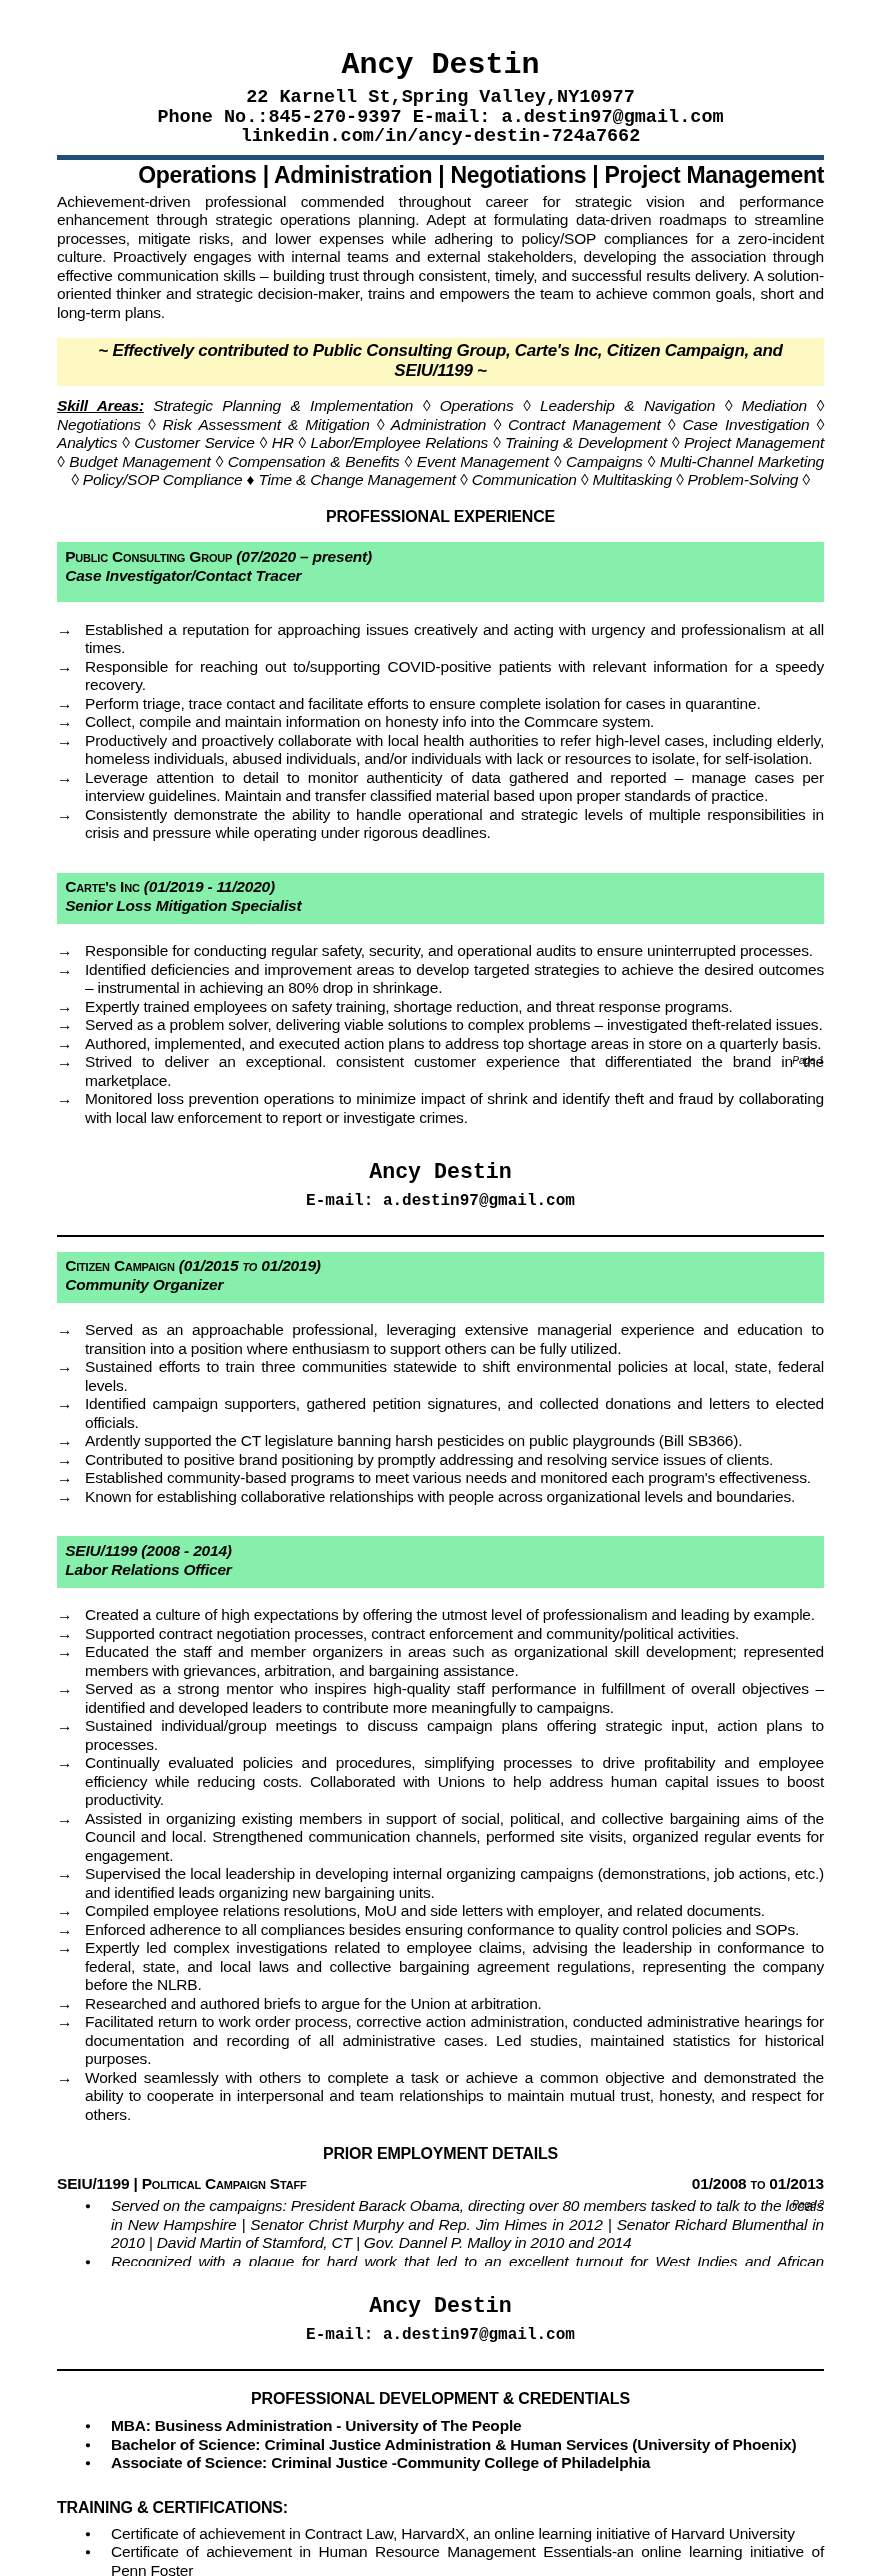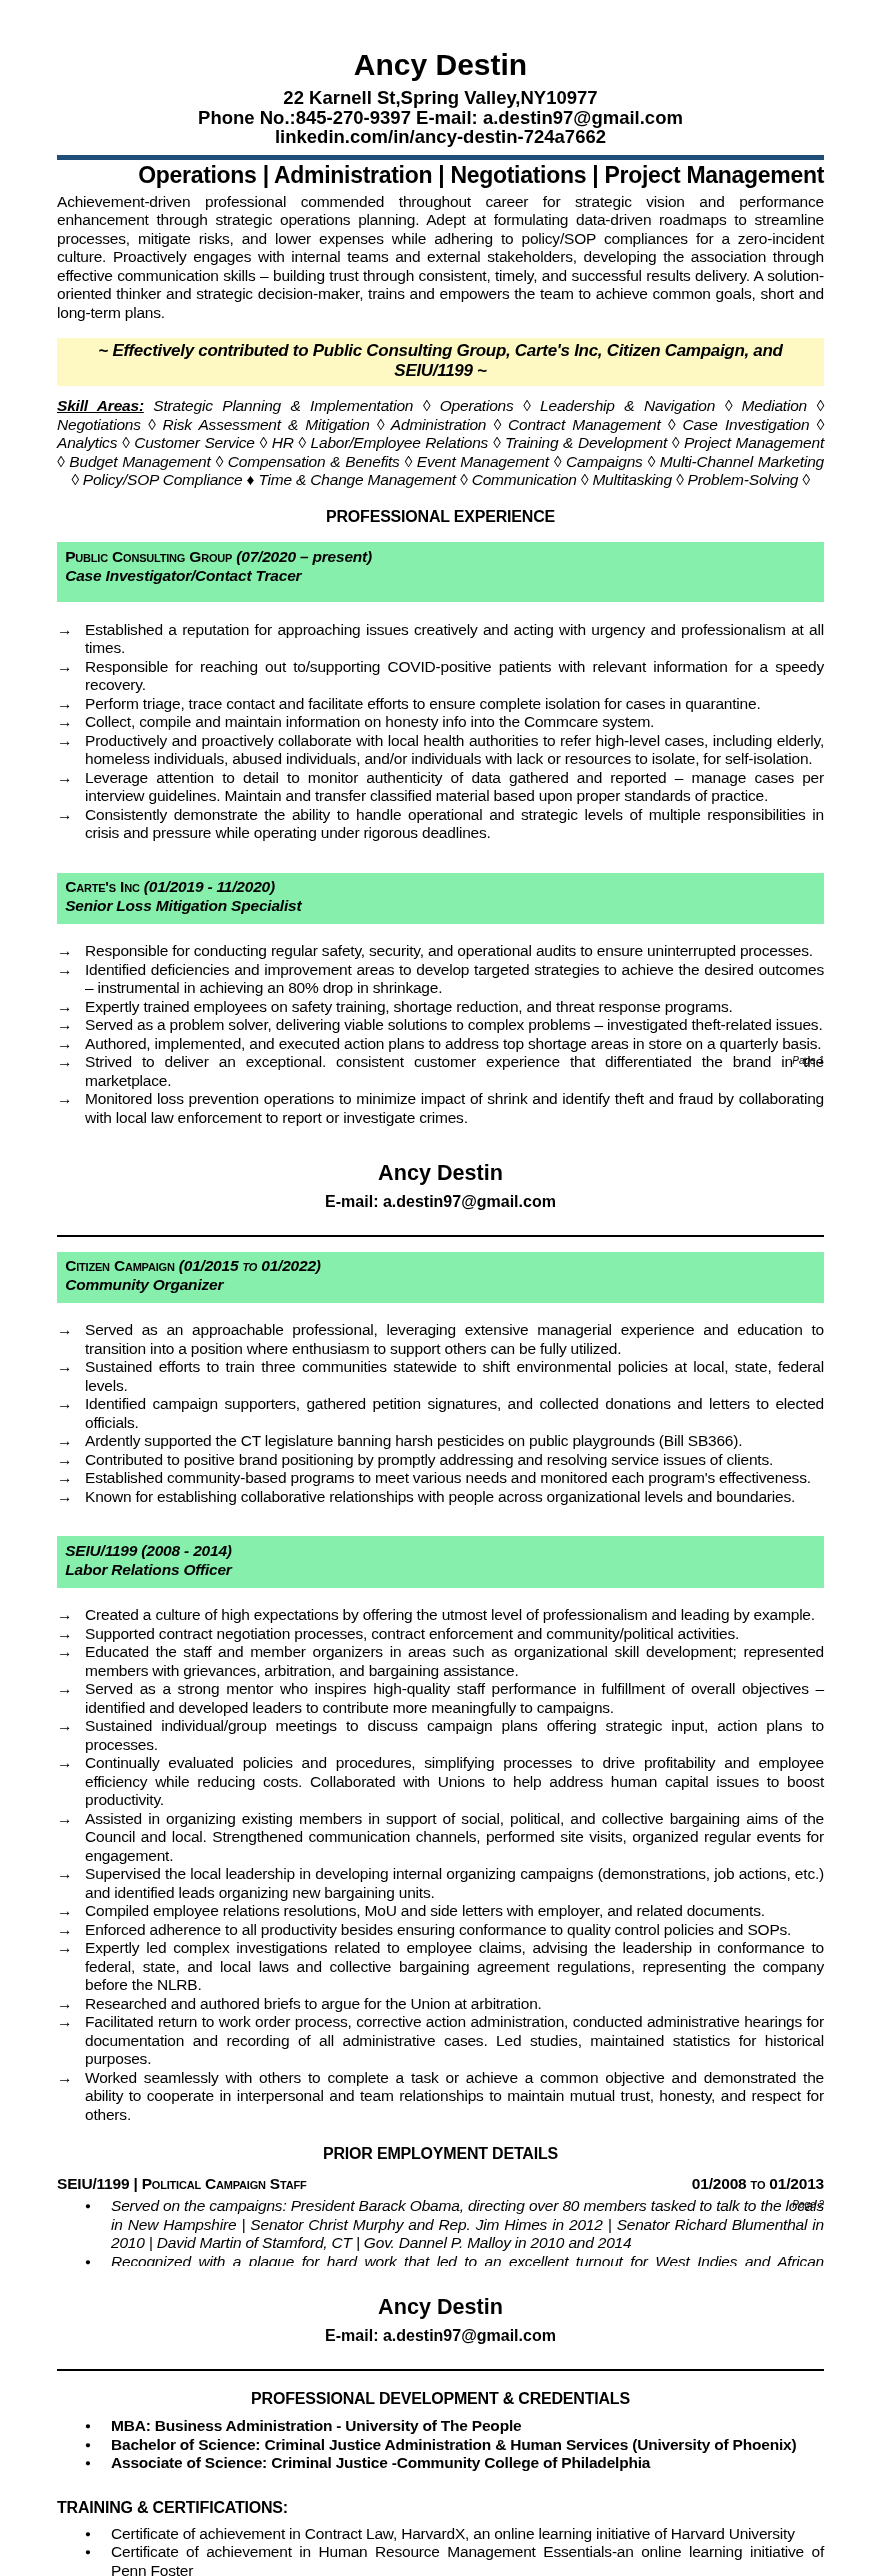--- a/index.html
+++ b/index.html
@@ -4,21 +4,21 @@
 <style>
   html, body { margin:0; padding:0; }
   body {
     width:876px; height:3400px; position:relative; background:#ffffff;
     font-family:"Liberation Sans", sans-serif; color:#000;
   }
   .page { position:absolute; left:0; width:876px; height:1133px; background:#fff; overflow:hidden; }
   #page1 { top:0; } #page2 { top:1133px; } #page3 { top:2267px; }
   .inner { margin:0 52px 0 57px; position:relative; }
 
-  .serif { font-family:Liberation Sans, sans-serif; font-weight:bold; }
+  .serif { font-family:Liberation Mono, monospace; font-weight:bold; }
   .name1 { font-size:30px; line-height:36px; text-align:center; margin-top:47px; }
   .hdr-line { font-size:18.5px; line-height:19.6px; text-align:center; }
   .mt10 { margin-top:5.2px; }
   .name2 { font-size:21.6px; line-height:25px; text-align:center; margin-top:27px; }
   .email2 { font-size:16px; line-height:19.6px; text-align:center; margin-top:7px; }
 
   .navy-bar { height:4.6px; background:#1f4e79; margin-top:8.2px; }
   .thin-rule { height:2.6px; background:#000; margin-top:23px; }
 
   .headline { font-size:23px; line-height:21.6px; font-weight:bold; text-align:right; margin-top:5.2px; letter-spacing:-0.3px; }
@@ -157,21 +157,21 @@
   <div class="footer">Page 1</div>
 </div>
 
 <div class="page" id="page2">
   <div class="inner">
     <div class="serif name2">Ancy Destin</div>
     <div class="serif email2">E-mail: a.destin97@gmail.com</div>
     <div class="thin-rule"></div>
 
     <div class="job-block body-txt tight">
-      <div><span class="job-co sc">Citizen Campaign</span><span class="job-date sc"> (01/2015 to 01/2022)</span></div>
+      <div><span class="job-co sc">Citizen Campaign</span><span class="job-date sc"> (01/2015 to 01/2019)</span></div>
       <div class="job-title">Community Organizer</div>
     </div>
     <div class="blist body-txt">
       <div class="ab">
           <span class="mk">→</span>
           <span class="tx">Served as an approachable professional, leveraging extensive managerial experience and education to transition into a position where enthusiasm to support others can be fully utilized.</span>
         </div>
       <div class="ab">
           <span class="mk">→</span>
           <span class="tx">Sustained efforts to train three communities statewide to shift environmental policies at local, state, federal levels.</span>
@@ -234,21 +234,21 @@
       <div class="ab">
           <span class="mk">→</span>
           <span class="tx">Supervised the local leadership in developing internal organizing campaigns (demonstrations, job actions, etc.) and identified leads organizing new bargaining units.</span>
         </div>
       <div class="ab">
           <span class="mk">→</span>
           <span class="tx">Compiled employee relations resolutions, MoU and side letters with employer, and related documents.</span>
         </div>
       <div class="ab">
           <span class="mk">→</span>
-          <span class="tx">Enforced adherence to all productivity besides ensuring conformance to quality control policies and SOPs.</span>
+          <span class="tx">Enforced adherence to all compliances besides ensuring conformance to quality control policies and SOPs.</span>
         </div>
       <div class="ab">
           <span class="mk">→</span>
           <span class="tx">Expertly led complex investigations related to employee claims, advising the leadership in conformance to federal, state, and local laws and collective bargaining agreement regulations, representing the company before the NLRB.</span>
         </div>
       <div class="ab">
           <span class="mk">→</span>
           <span class="tx">Researched and authored briefs to argue for the Union at arbitration.</span>
         </div>
       <div class="ab">

